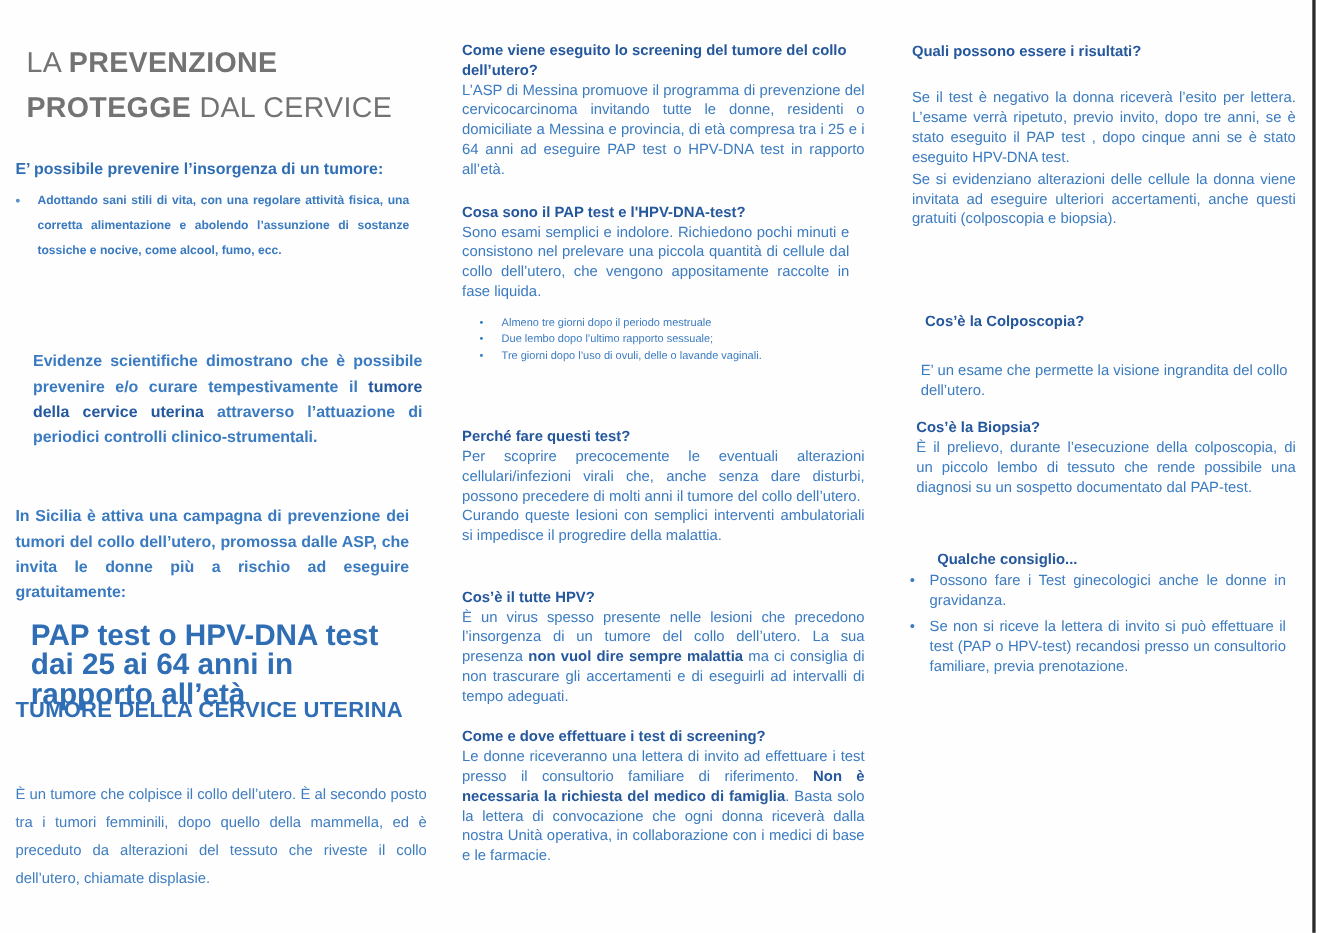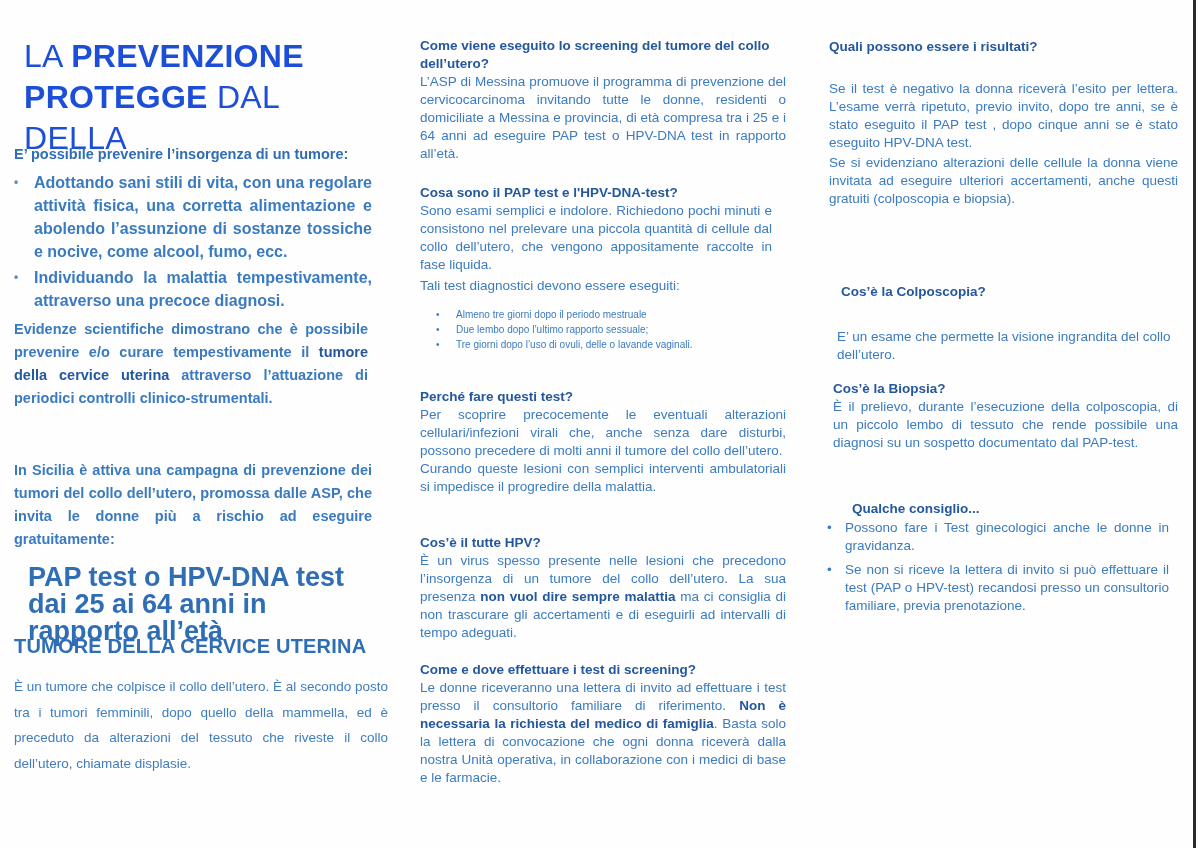--- a/index.html
+++ b/index.html
@@ -9,64 +9,63 @@
     font-family:"Liberation Sans", "DejaVu Sans", sans-serif;
     color:#3b7bc0;
   }
   .edge-line { position:absolute; right:4px; top:0; width:3px; height:848px; background:#2a2a2a; }
   .col { position:absolute; top:0; }
   .col1 { left:14px; width:358px; }
   .col2 { left:420px; width:366px; }
   .col3 { left:829px; width:349px; }
   .abs { position:absolute; margin:0; }
 
-  .title { font-size:32px; line-height:41px; color:#1d4ed8; letter-spacing:0.3px; }
+  .title { font-size:26px; line-height:41px; color:#737373; letter-spacing:0.3px; }
   .title b { font-weight:700; }
   .title span.light { font-weight:400; }
 
   .c1-lead { font-size:14.5px; font-weight:700; color:#2f6db4; }
   .c1-bold { font-size:14.5px; font-weight:700; line-height:23px; text-align:justify; color:#3a7ac0; }
   .c1-bold .dark { color:#24589e; }
   ul.c1-list { list-style:none; padding:0; margin:0; }
-  ul.c1-list li { position:relative; padding-left:20px; font-size:16px; font-weight:700; line-height:23px; text-align:justify; color:#3a7ac0; margin-bottom:3px; }
+  ul.c1-list li { position:relative; padding-left:20px; font-size:11px; font-weight:700; line-height:23px; text-align:justify; color:#3a7ac0; margin-bottom:3px; }
   ul.c1-list li::before { content:"•"; position:absolute; left:0; top:0; font-size:12px; color:#5a8fc8; }
 
   .pap { font-size:27px; font-weight:700; line-height:27px; color:#2f6db4; }
   .tumore-h { font-size:20px; font-weight:700; color:#2f6db4; letter-spacing:0.2px; }
-  .c1-body { font-size:13.5px; line-height:25.5px; text-align:justify; color:#3f7dc0; }
+  .c1-body { font-size:13.5px; line-height:25.5px; text-align:justify; color:#3f7dc0;margin-top:35px; }
 
   .h { font-size:13.5px; font-weight:700; color:#24579c; margin:0; line-height:18px; }
   .p { font-size:13.5px; line-height:18px; color:#3b7bc0; text-align:justify; margin:0; }
   .p b { color:#24579c; }
   ul.small { list-style:none; margin:0; padding:0; }
   ul.small li { position:relative; padding-left:20px; font-size:10px; line-height:15px; color:#3b7bc0; }
   ul.small li::before { content:"•"; position:absolute; left:0; }
   ul.c3-list { list-style:none; margin:0; padding:0; }
   ul.c3-list li { position:relative; padding-left:16px; font-size:13.5px; line-height:18px; color:#3b7bc0; text-align:justify; margin-bottom:6px; }
   ul.c3-list li::before { content:"•"; position:absolute; left:-2px; }
 </style>
 </head>
 <body>
 
 <div class="edge-line"></div>
 
 <div class="col col1">
   <h1 class="abs title" style="top:36px;left:10px;margin:0;">
     <span class="light">LA </span><b>PREVENZIONE</b><br>
-    <b>PROTEGGE</b><span class="light"> DAL DELLA</span>
+    <b>PROTEGGE</b><span class="light"> DAL CERVICE</span>
   </h1>
 
   <p class="abs c1-lead" style="top:146px;left:0;width:360px;">E’ possibile prevenire l’insorgenza di un tumore:</p>
 
   <ul class="abs c1-list" style="top:171px;left:0;width:358px;">
     <li>Adottando sani stili di vita, con una regolare attività fisica,  una corretta  alimentazione e abolendo l’assunzione di sostanze tossiche e nocive, come alcool, fumo, ecc.</li>
-    <li>Individuando la malattia tempestivamente, attraverso una  precoce diagnosi.</li>
   </ul>
 
-  <p class="abs c1-bold" style="top:318px;left:0;width:354px;">
+  <p class="abs c1-bold" style="top:318px;left:16px;width:354px;">
     <span>Evidenze scientifiche dimostrano che è possibile prevenire e/o curare tempestivamente il </span><span class="dark">tumore della cervice uterina</span><span> attraverso l’attuazione di periodici controlli clinico-strumentali.</span>
   </p>
 
   <p class="abs c1-bold" style="top:459px;left:0;width:358px;">In Sicilia è attiva una campagna di prevenzione dei tumori del collo dell’utero, promossa dalle ASP,  che invita le donne più a rischio ad eseguire gratuitamente:</p>
 
   <p class="abs pap" style="top:564px;left:14px;width:345px;">PAP test o HPV-DNA test dai 25 ai 64 anni in rapporto all’età</p>
 
   <h2 class="abs tumore-h" style="top:635px;left:0;">TUMORE DELLA  CERVICE UTERINA</h2>
 
   <p class="abs c1-body" style="top:674px;left:0;width:374px;">È un tumore che colpisce il collo dell’utero. È al secondo posto tra i  tumori femminili, dopo quello della mammella, ed è preceduto da alterazioni del tessuto che riveste  il collo dell’utero, chiamate displasie.</p>
@@ -74,21 +73,20 @@
 
 <div class="col col2">
   <div class="abs" style="top:37px;left:0;width:366px;">
     <p class="h">Come viene eseguito lo screening del tumore del collo dell’utero?</p>
     <p class="p">L’ASP di  Messina promuove il programma di prevenzione del cervicocarcinoma invitando tutte le donne, residenti o domiciliate a Messina e provincia, di età compresa tra i 25 e i 64 anni ad eseguire PAP test o HPV-DNA test in rapporto all’età.</p>
   </div>
 
   <div class="abs" style="top:184px;left:0;width:352px;">
     <p class="h">Cosa sono il PAP test e l'HPV-DNA-test?</p>
     <p class="p">Sono esami semplici e indolore. Richiedono pochi minuti e  consistono nel prelevare una piccola quantità di cellule dal  collo dell’utero, che vengono appositamente raccolte in fase liquida.</p>
-    <p class="p" style="margin-top:3px;">Tali test diagnostici devono essere eseguiti:</p>
     <ul class="small" style="margin-top:12px;padding-left:16px;">
       <li>Almeno tre giorni dopo il periodo mestruale</li>
       <li>Due lembo dopo l’ultimo rapporto sessuale;</li>
       <li>Tre giorni dopo l’uso di ovuli, delle o lavande vaginali.</li>
     </ul>
   </div>
 
   <div class="abs" style="top:388px;left:0;width:366px;">
     <p class="h">Perché fare questi test?</p>
     <p class="p">Per scoprire precocemente le eventuali alterazioni cellulari/infezioni virali  che, anche senza dare disturbi, possono precedere di molti  anni il tumore del collo dell’utero.</p>

